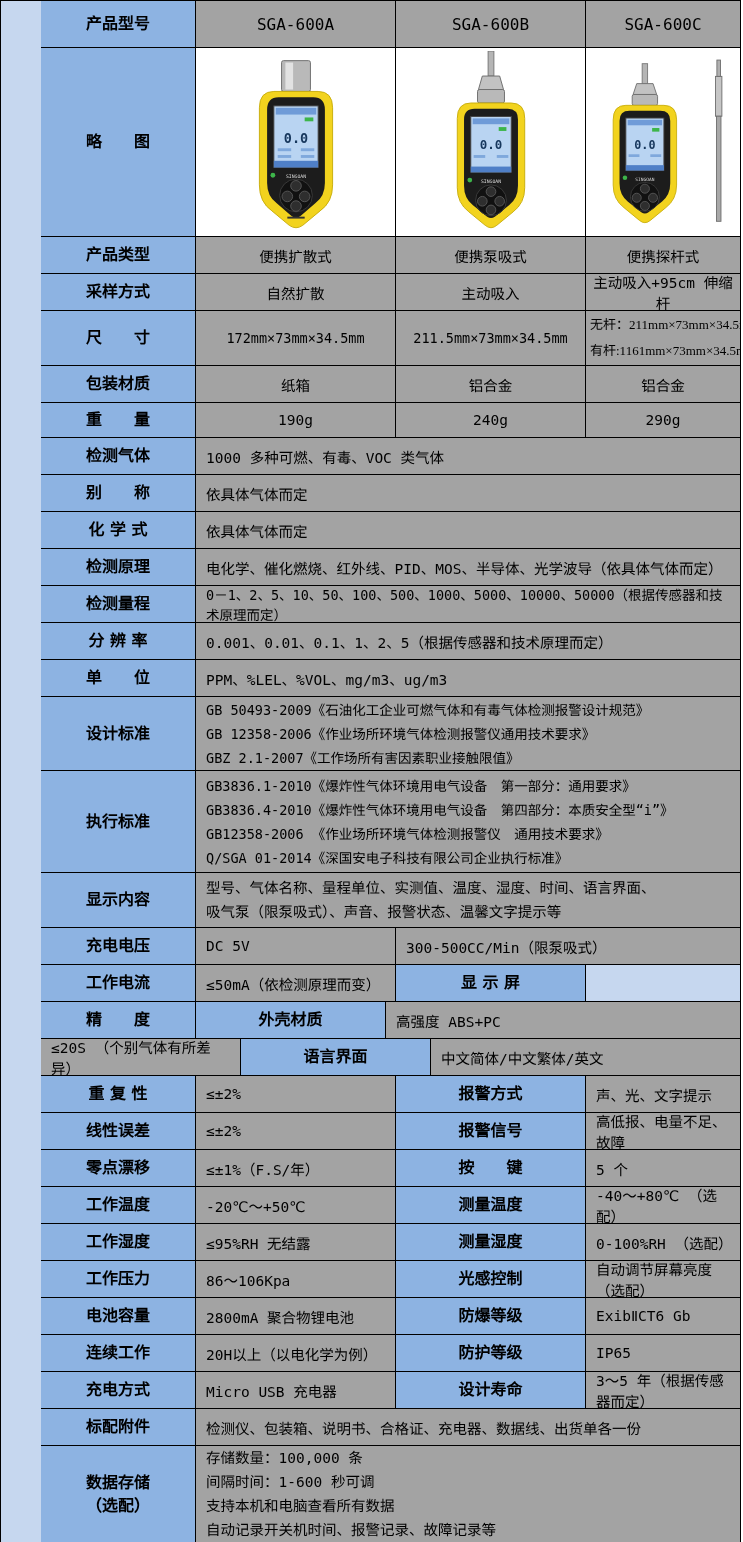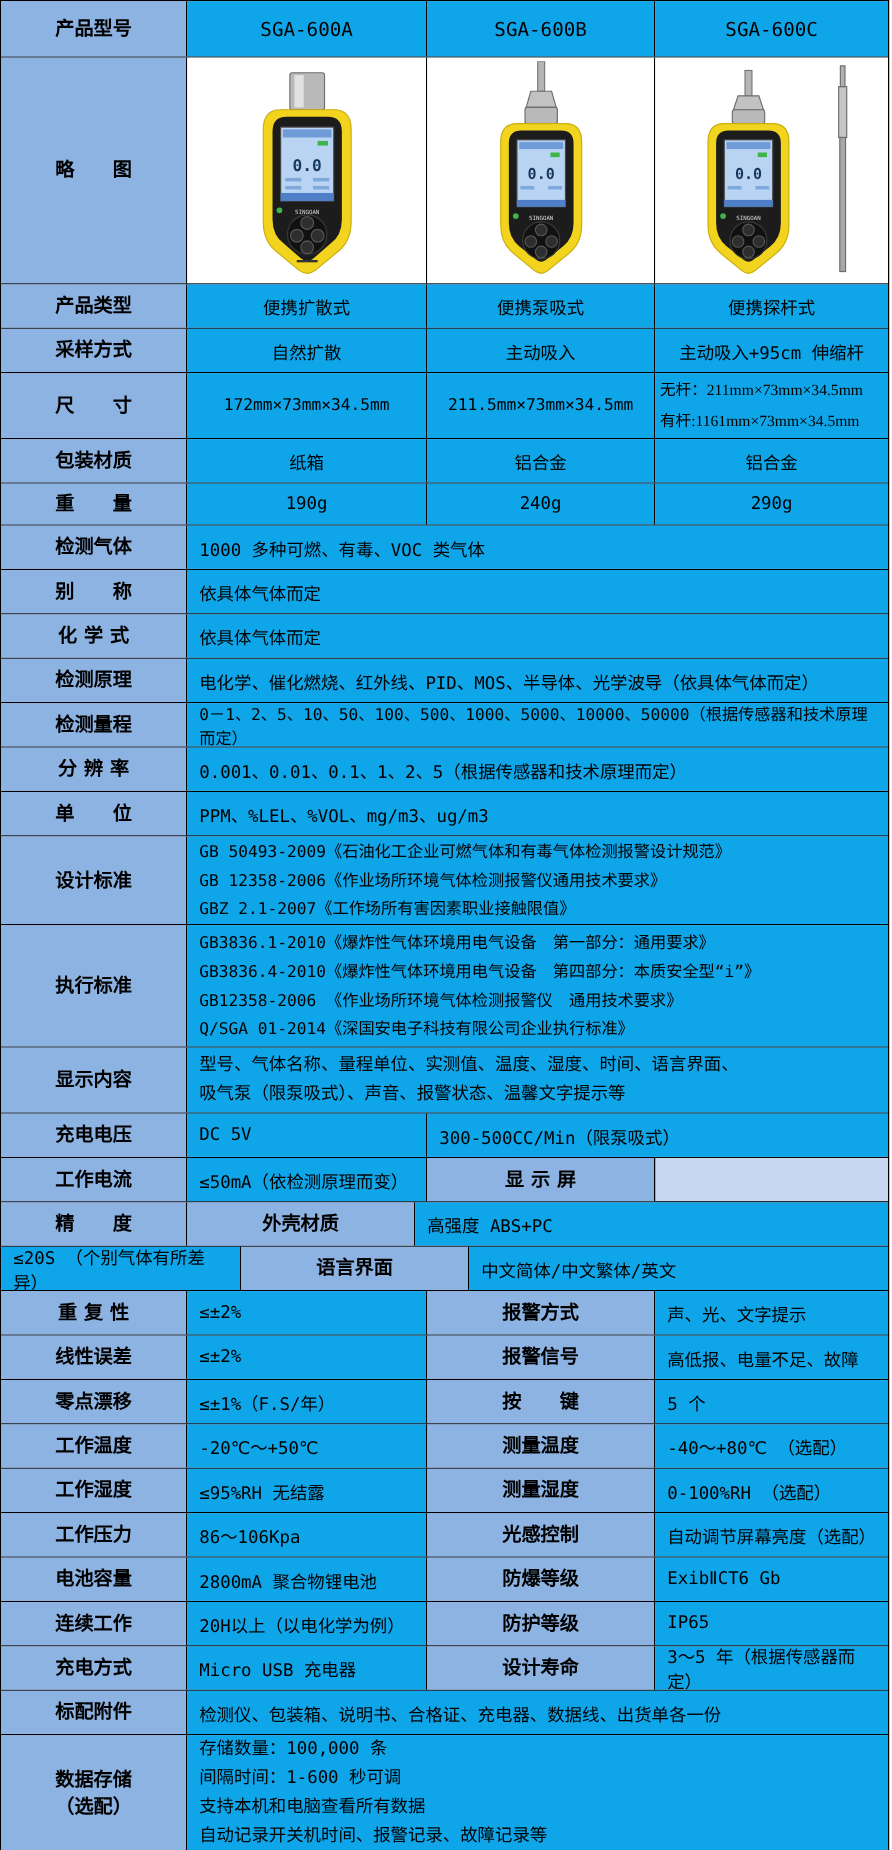--- a/index.html
+++ b/index.html
@@ -1,27 +1,27 @@
 <!DOCTYPE html>
 <html lang="zh-CN"><head>
 <meta charset="utf-8">
 <style>
   html,body{margin:0;padding:0;background:#ffffff;}
   body{width:743px;font-family:"DejaVu Sans","Liberation Sans",sans-serif;color:#000;}
-  .spec-table{width:741px;border:1px solid #000;box-sizing:border-box;background:#C6D7EF;}
+  .spec-table{width:741px;border:1px solid #000;box-sizing:border-box;background:#C6D7EF;padding-left:40px;}
   .row{display:flex;border-bottom:1px solid #000;box-sizing:border-box;align-items:stretch;}
   .row:last-child{border-bottom:none;}
   .cell{box-sizing:border-box;display:flex;align-items:center;overflow:hidden;}
   .c1{width:155px;flex:0 0 155px;border-right:1px solid #000;}
   .c2{width:200px;flex:0 0 200px;border-right:1px solid #000;}
   .c3{width:190px;flex:0 0 190px;border-right:1px solid #000;}
   .c4{flex:1 1 auto;}
   .span3{flex:1 1 auto;}
   .lab{background:#8DB3E2;justify-content:center;font-weight:bold;font-size:16px;text-align:center;line-height:1.45;}
-  .val{background:#0ea5e9;font-size:14.5px;padding:2px 10px;font-family:"DejaVu Sans Mono","DejaVu Sans",sans-serif;}
+  .val{background:#a3a3a3;font-size:14.5px;padding:2px 10px;font-family:"DejaVu Sans Mono","DejaVu Sans",sans-serif;}
   .center{justify-content:center;text-align:center;padding:2px 4px;}
   .imgcell{background:#ffffff;justify-content:center;align-items:center;padding:2px 0;}
   .lines{display:flex;flex-direction:column;justify-content:center;align-items:flex-start;}
   .lines div{line-height:24px;white-space:nowrap;}
   .mono{font-family:"DejaVu Sans Mono","DejaVu Sans",sans-serif;}
   .hdr{font-size:16px;}
   .sz4 div{line-height:26px;font-family:Liberation Serif, serif;}
   svg text{font-family:"DejaVu Sans Mono","DejaVu Sans",sans-serif;}
 </style>
 </head>

